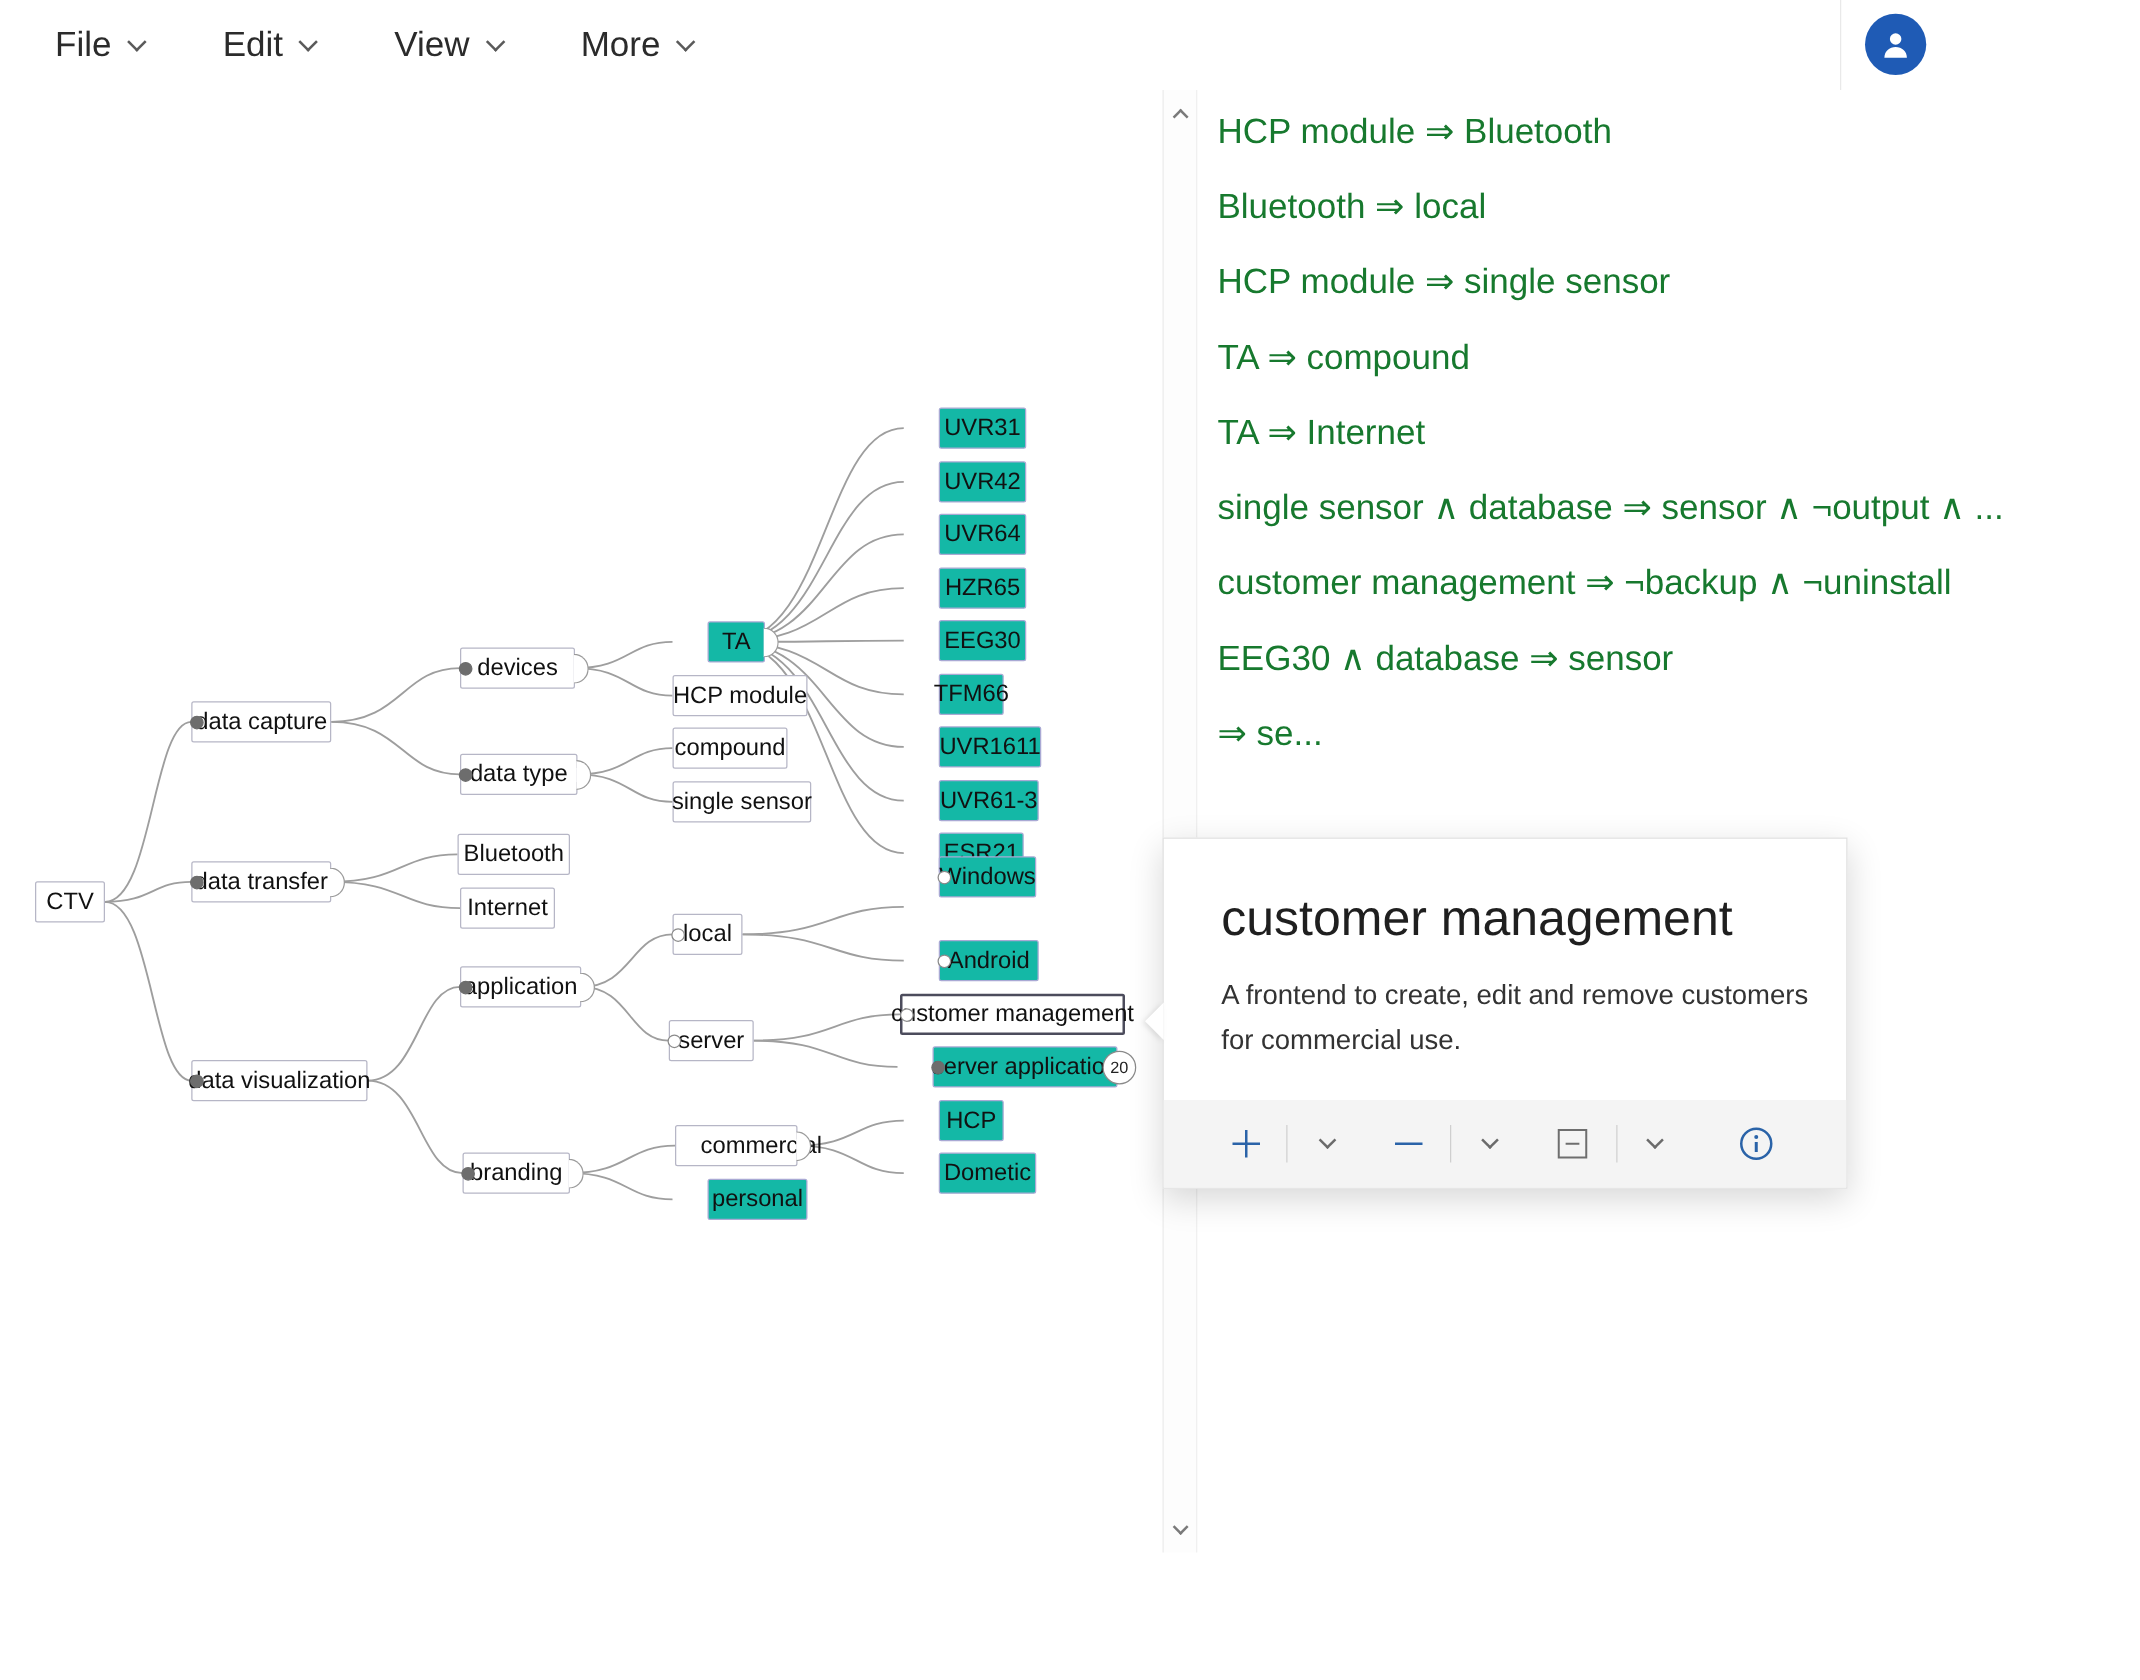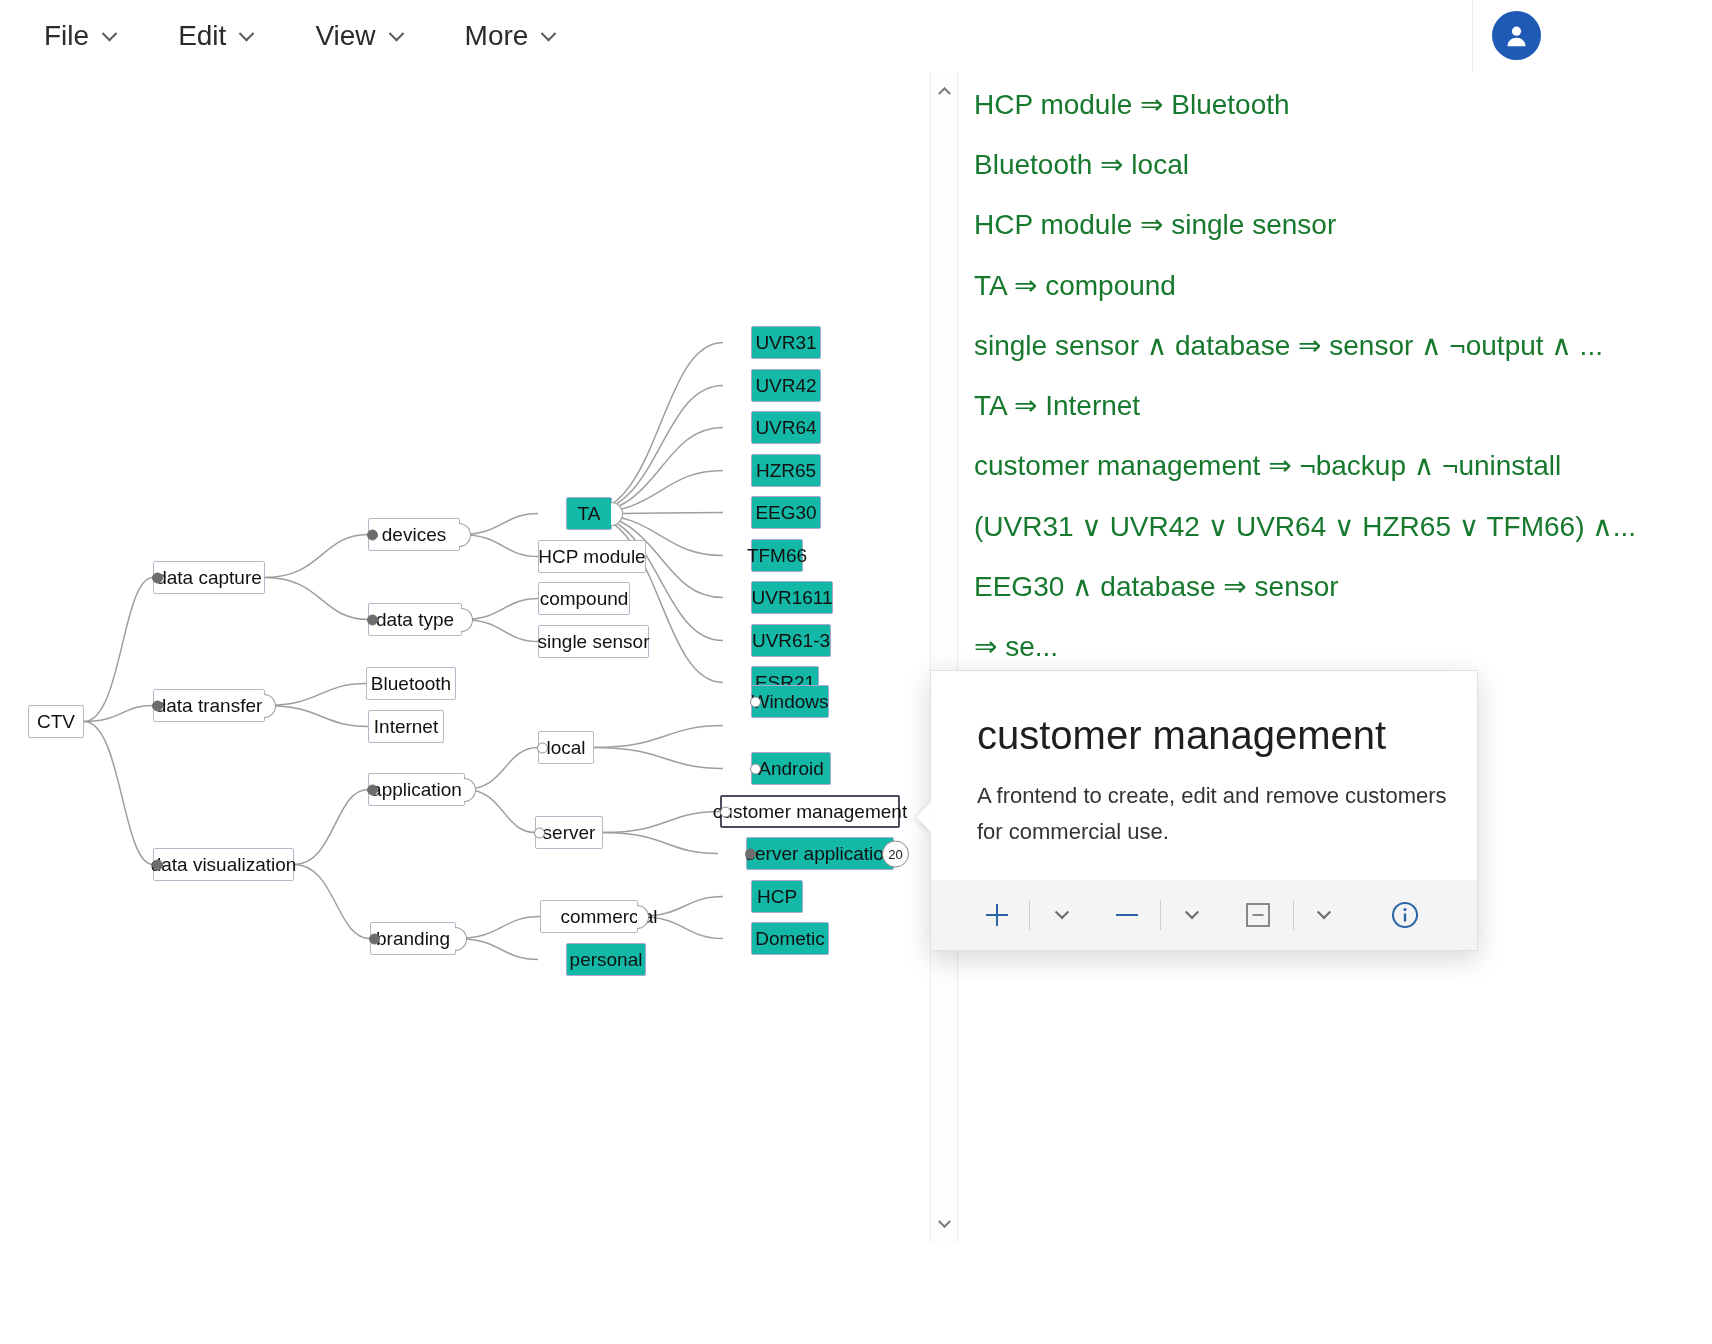--- a/index.html
+++ b/index.html
@@ -252,24 +252,23 @@
     <span class="chev-sm down"></span>
   </div>
 </div>
 
 <div class="panel">
   <ul class="constraint-list">
     <li>HCP module ⇒ Bluetooth</li>
     <li>Bluetooth ⇒ local</li>
     <li>HCP module ⇒ single sensor</li>
     <li>TA ⇒ compound</li>
+    <li>TA ⇒ Internet</li>
     <li>single sensor ∧ database ⇒ sensor ∧ ¬output ∧ ...</li>
-    <li>TA ⇒ Internet</li>
     <li>customer management ⇒ ¬backup ∧ ¬uninstall</li>
-    <li>(UVR31 ∨ UVR42 ∨ UVR64 ∨ HZR65 ∨ TFM66) ∧...</li>
     <li>EEG30 ∧ database ⇒ sensor</li>
     <li>⇒ se...</li>
   </ul>
 </div>
 
 <div class="tooltip">
   <div class="tooltip-arrow"></div>
   <h2 class="tooltip-title">customer management</h2>
   <p class="tooltip-desc">A frontend to create, edit and remove customers for commercial use.</p>
   <div class="tooltip-footer">

